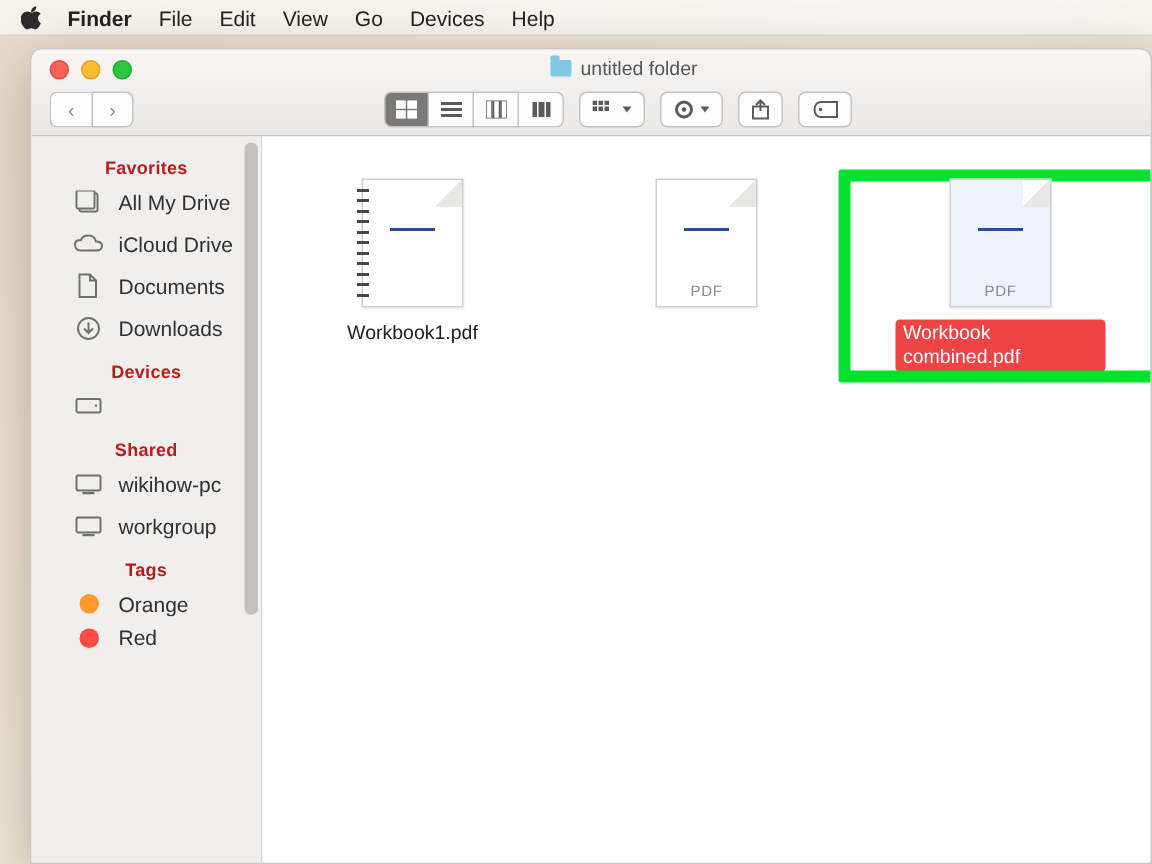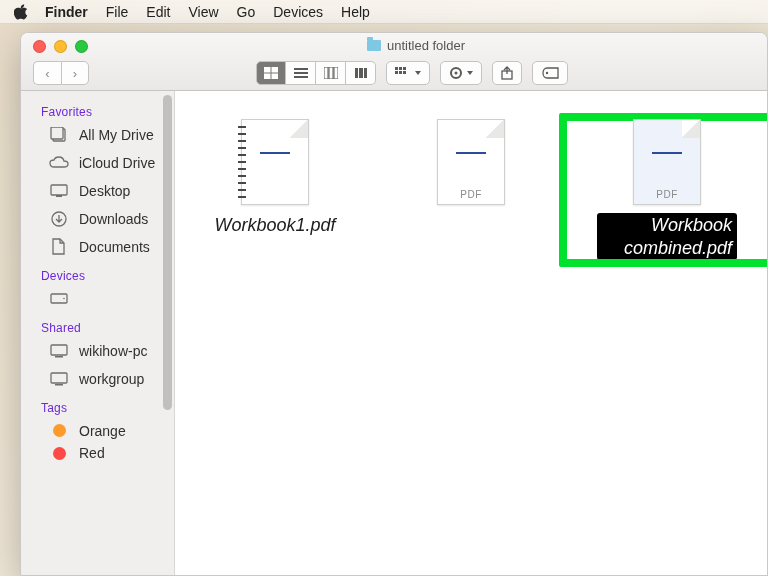--- a/index.html
+++ b/index.html
@@ -34,38 +34,38 @@
   .seg .segbtn:first-child{border-radius:5px 0 0 5px;}
   .seg .segbtn:last-child{border-radius:0 5px 5px 0;}
   .segbtn.active{ background:#7a7977; }
   .segbtn.active svg *{ fill:#fff; stroke:#fff;}
   .tbtn{ height:24px; padding:0 8px; background:#fdfdfd; border:1px solid #c4c3c1; border-radius:5px; display:flex; align-items:center; justify-content:center; gap:4px; cursor:pointer;}
   .caretdown{ width:0;height:0;border-left:3px solid transparent;border-right:3px solid transparent;border-top:4px solid #5a5a58;}
 
   .body{ display:flex; height:calc(100% - 58px);}
   .sidebar{ width:246px; background:#f0efee; border-right:1px solid #d8d7d5; position:relative; padding-top:6px; font-size:14px; color:#303030; overflow:hidden;}
   .sbscroll{ position:absolute; right:2px; top:4px; width:9px; height:315px; background:#c1c0be; border-radius:5px;}
-  .sbsection{ padding:8px 20px 2px 20px; font-size:12px; color:#6d28d9; font-weight:400; letter-spacing:0.2px;}
+  .sbsection{ padding:8px 20px 2px 20px; font-size:12px; color:#b91c1c; font-weight:700; letter-spacing:0.2px;text-align:center;}
   .sbitem{ padding:5px 18px 5px 28px; display:flex; align-items:center; gap:10px; cursor:pointer;}
   .sbitem.cut{ padding-bottom:0; height:22px; overflow:hidden;}
   .sbicon{ width:20px; height:18px; display:flex; align-items:center; justify-content:center; color:#6f6f6d;}
   .tagdot{ width:13px; height:13px; border-radius:50%;}
 
   .content{ flex:1; position:relative; background:#fff;}
   .files{ display:flex; gap:56px; padding:28px 30px; align-items:flex-start;}
   .file{ width:140px; display:flex; flex-direction:column; align-items:center; gap:8px; cursor:pointer;}
   .thumb{ width:68px; height:86px; background:#fff; border:1px solid #cfcfcd; position:relative; box-shadow:0 1px 2px rgba(0,0,0,0.1);}
   .foldcorner{ position:absolute; top:0; right:0; width:18px; height:18px; background:linear-gradient(135deg, transparent 49%, #e8e8e6 50%); }
   .foldcorner::after{content:""; position:absolute; top:0; right:0; width:18px; height:18px; background:linear-gradient(135deg, #fff 49%, transparent 50%);}
   .thumb .bluebar{ position:absolute; top:32px; left:18px; width:30px; height:2px; background:#2c4b9a;}
   .thumb .pdflabel{ position:absolute; bottom:4px; left:0; right:0; text-align:center; font-size:10px; color:#8a8a88; letter-spacing:0.5px;}
   .thumb.spiral::before{content:""; position:absolute; left:-4px; top:6px; bottom:6px; width:8px; background: repeating-linear-gradient(to bottom, #474746 0 2px, transparent 2px 7px);}
   .thumb.selected{ background:#eef3fb; }
-  .fname{ font-size:18px; color:#202020; text-align:right; padding:1px 5px; border-radius:3px; line-height:1.25;font-style:italic;}
-  .file.selected .fname{ background:#000000; color:#fff;}
+  .fname{ font-size:13px; color:#202020; text-align:left; padding:1px 5px; border-radius:3px; line-height:1.25;}
+  .file.selected .fname{ background:#ef4444; color:#fff;}
 
   .highlightbox{ position:absolute; border:8px solid #00e22d; top:-6px; left:-38px; right:-38px; bottom:-7px; border-radius:2px; pointer-events:none;}
   .filewrap{ position:relative;}
 </style>
 </head>
 <body>
 
 <div class="menubar">
   <span class="apple">
     <svg width="15" height="16" viewBox="0 0 170 170">
@@ -178,44 +178,35 @@
       <div class="sbitem">
           <span class="sbicon">
             <svg width="20" height="14">
               <path d="M5 11 Q1 11 1 7 Q1 4 5 4 Q6 1 10 1 Q14 1 15 5 Q19 5 19 8 Q19 11 15 11 Z" fill="none" stroke="#6f6f6d" stroke-width="1.3"></path>
             </svg>
           </span>
           <span>iCloud Drive</span>
         </div>
       <div class="sbitem">
           <span class="sbicon">
-            <svg width="18" height="14">
-              <rect x="1" y="1" width="16" height="10" rx="1" fill="none" stroke="#6f6f6d" stroke-width="1.3"></rect>
-              <rect x="6" y="11" width="6" height="2" fill="#6f6f6d"></rect>
-            </svg>
-          </span>
-          <span>Desktop</span>
+            <svg width="16" height="18">
+              <path d="M2 1 L9 1 L13 5 L13 16 L2 16 Z" fill="none" stroke="#6f6f6d" stroke-width="1.3"></path>
+              <path d="M9 1 L9 5 L13 5" fill="none" stroke="#6f6f6d" stroke-width="1.3"></path>
+            </svg>
+          </span>
+          <span>Documents</span>
         </div>
       <div class="sbitem">
           <span class="sbicon">
             <svg width="18" height="16">
               <circle cx="9" cy="8" r="7" fill="none" stroke="#6f6f6d" stroke-width="1.3"></circle>
               <path d="M9 4 L9 11 M6 8 L9 11 L12 8" fill="none" stroke="#6f6f6d" stroke-width="1.3"></path>
             </svg>
           </span>
           <span>Downloads</span>
-        </div>
-      <div class="sbitem">
-          <span class="sbicon">
-            <svg width="16" height="18">
-              <path d="M2 1 L9 1 L13 5 L13 16 L2 16 Z" fill="none" stroke="#6f6f6d" stroke-width="1.3"></path>
-              <path d="M9 1 L9 5 L13 5" fill="none" stroke="#6f6f6d" stroke-width="1.3"></path>
-            </svg>
-          </span>
-          <span>Documents</span>
         </div>
 
       <div class="sbsection">Devices</div>
       <div class="sbitem">
           <span class="sbicon">
             <svg width="18" height="12">
               <rect x="1" y="1" width="16" height="9" rx="1" fill="none" stroke="#6f6f6d" stroke-width="1.3"></rect>
               <circle cx="14" cy="5.5" r="0.8" fill="#6f6f6d"></circle>
             </svg>
           </span>

